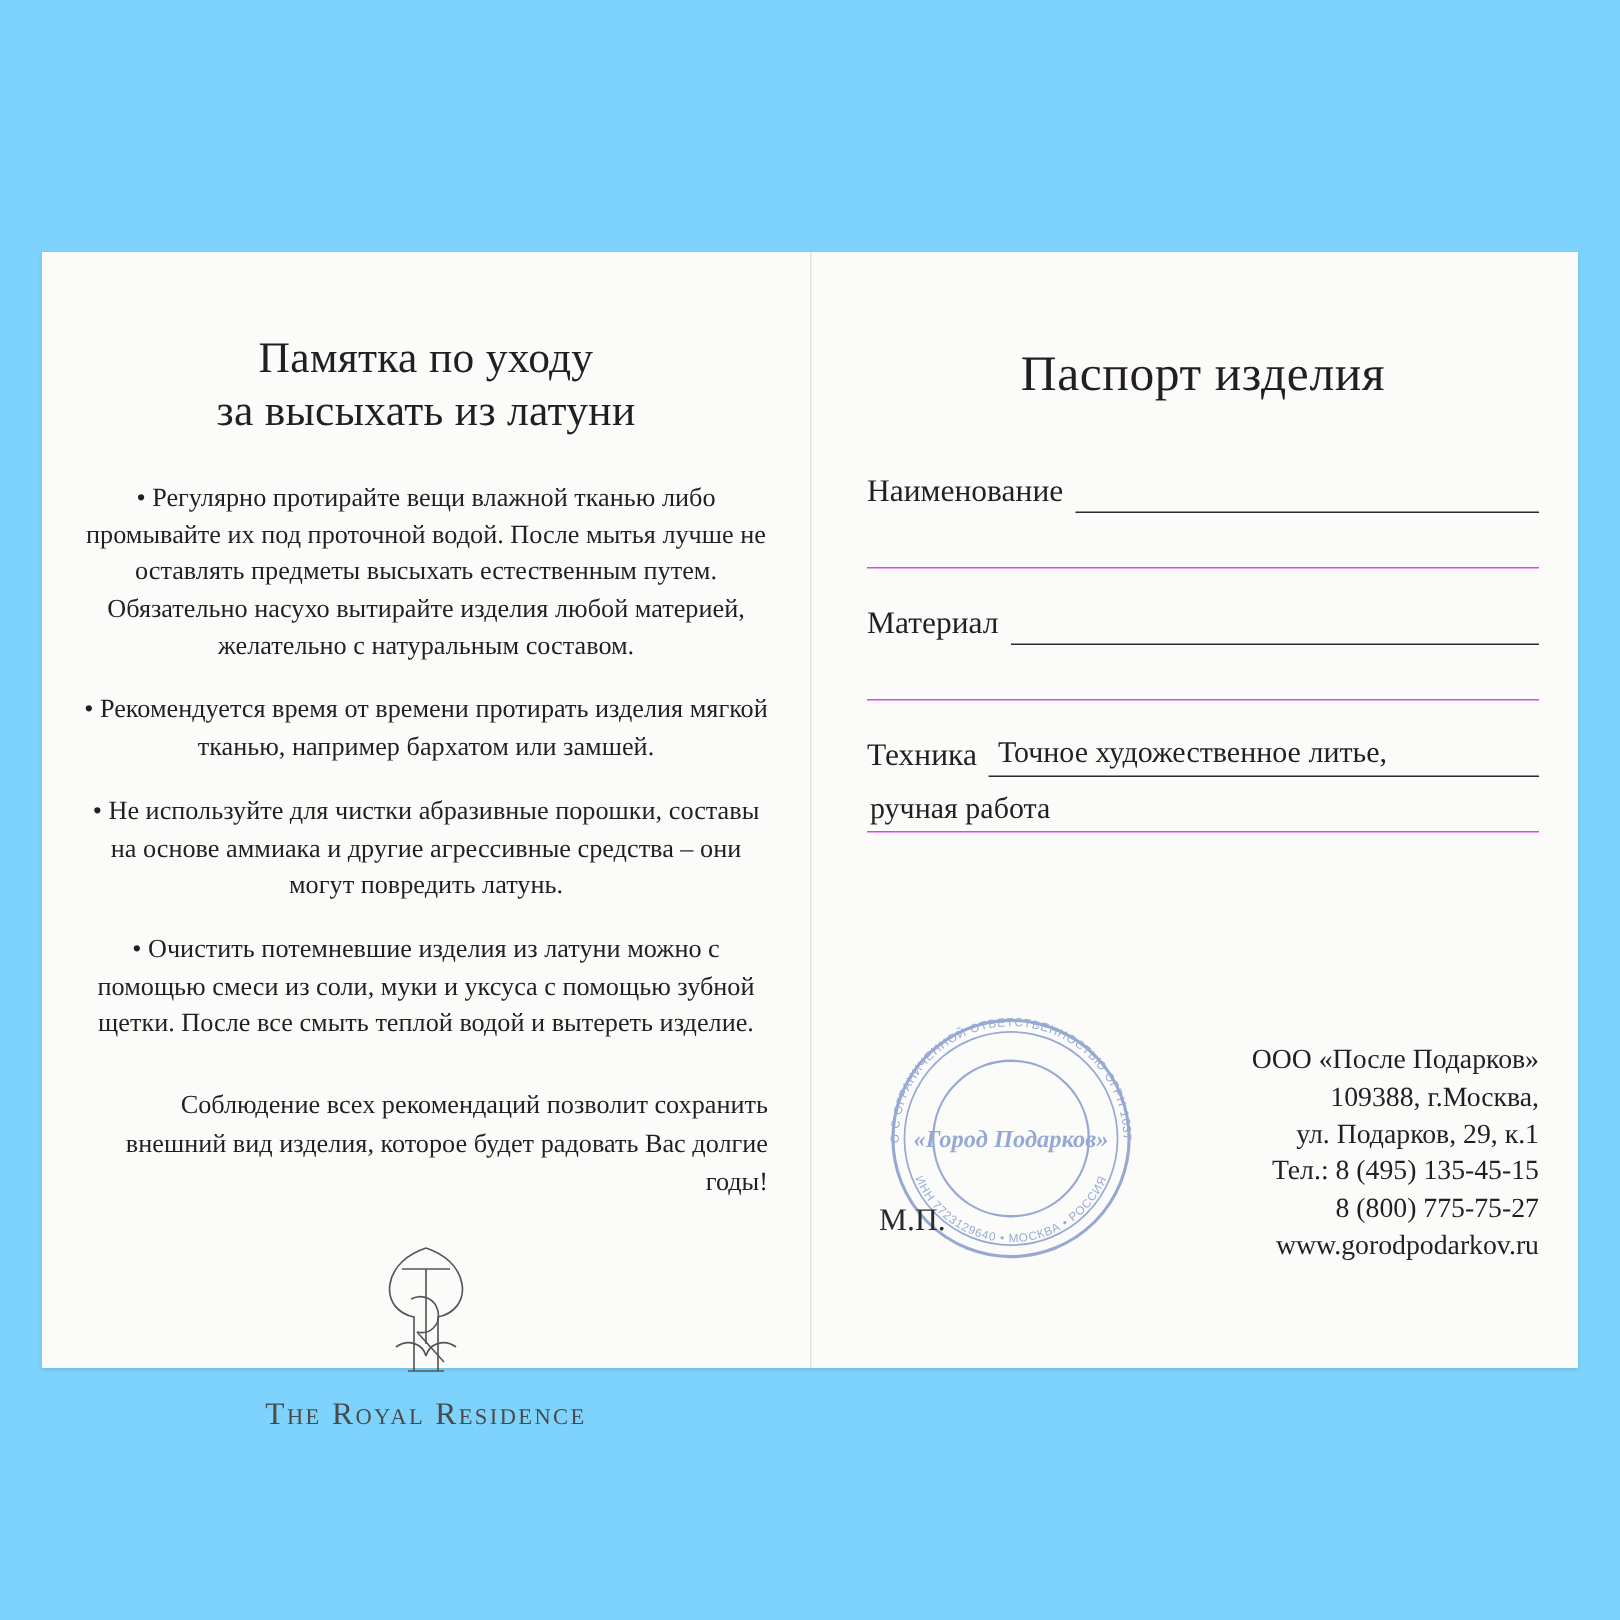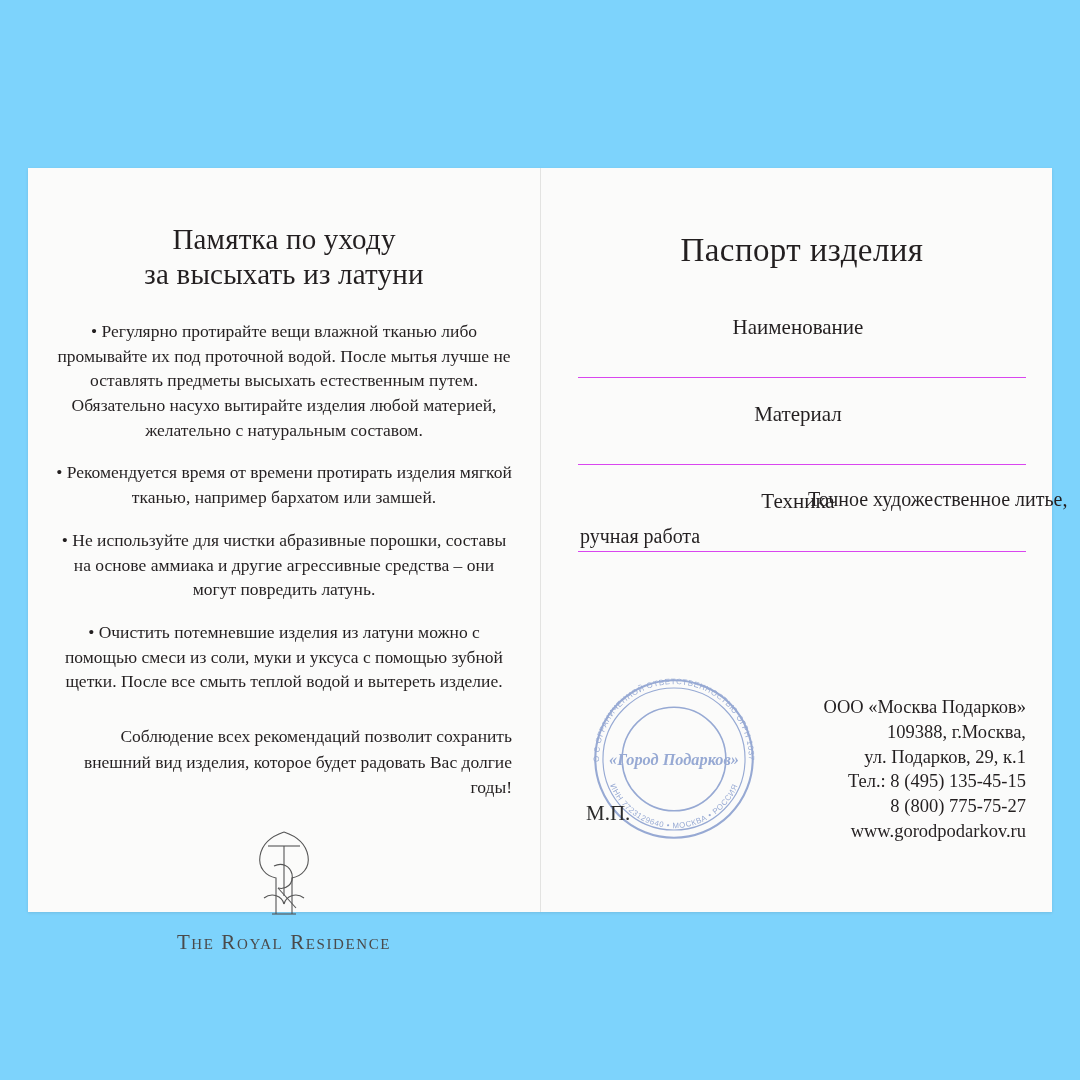--- a/index.html
+++ b/index.html
@@ -93,23 +93,22 @@
   }
   .passport-title {
     font-size: 33px;
     text-align: center;
     margin: 22px 0 46px 0;
     font-weight: normal;
     letter-spacing: 0.4px;
   }
   .field-row {
     display: flex;
-    align-items: center;
+    align-items: flex-start;
     margin-bottom: 6px;
-    flex-direction: column;
   }
   .field-label {
     font-size: 21px;
     white-space: nowrap;
     padding-right: 8px;
   }
   .field-line {
     flex: 1;
     border-bottom: 1px solid #2b2b2b;
     height: 26px;
@@ -273,21 +272,21 @@
             </text>
             <text font-family="'Liberation Sans', sans-serif" font-size="8.2" fill="#7b93c9" letter-spacing="0.6">
               <textPath href="#ringBottom" startOffset="50%" text-anchor="middle">ИНН 7723129640 • МОСКВА • РОССИЯ</textPath>
             </text>
             <text x="100" y="106" text-anchor="middle" font-family="'Liberation Serif', serif" font-size="17" font-weight="bold" font-style="italic" fill="#7b93c9">«Город Подарков»</text>
           </svg>
           <div class="mp">М.П.</div>
         </div>
 
         <div class="company">
-          <div>ООО «Москва Подарков»</div>
+          <div>ООО «После Подарков»</div>
           <div>109388, г.Москва,</div>
           <div>ул. Подарков, 29, к.1</div>
           <div>Тел.: 8 (495) 135-45-15</div>
           <div>8 (800) 775-75-27</div>
           <div>www.gorodpodarkov.ru</div>
         </div>
       </div>
     </div>
 
   </div>

